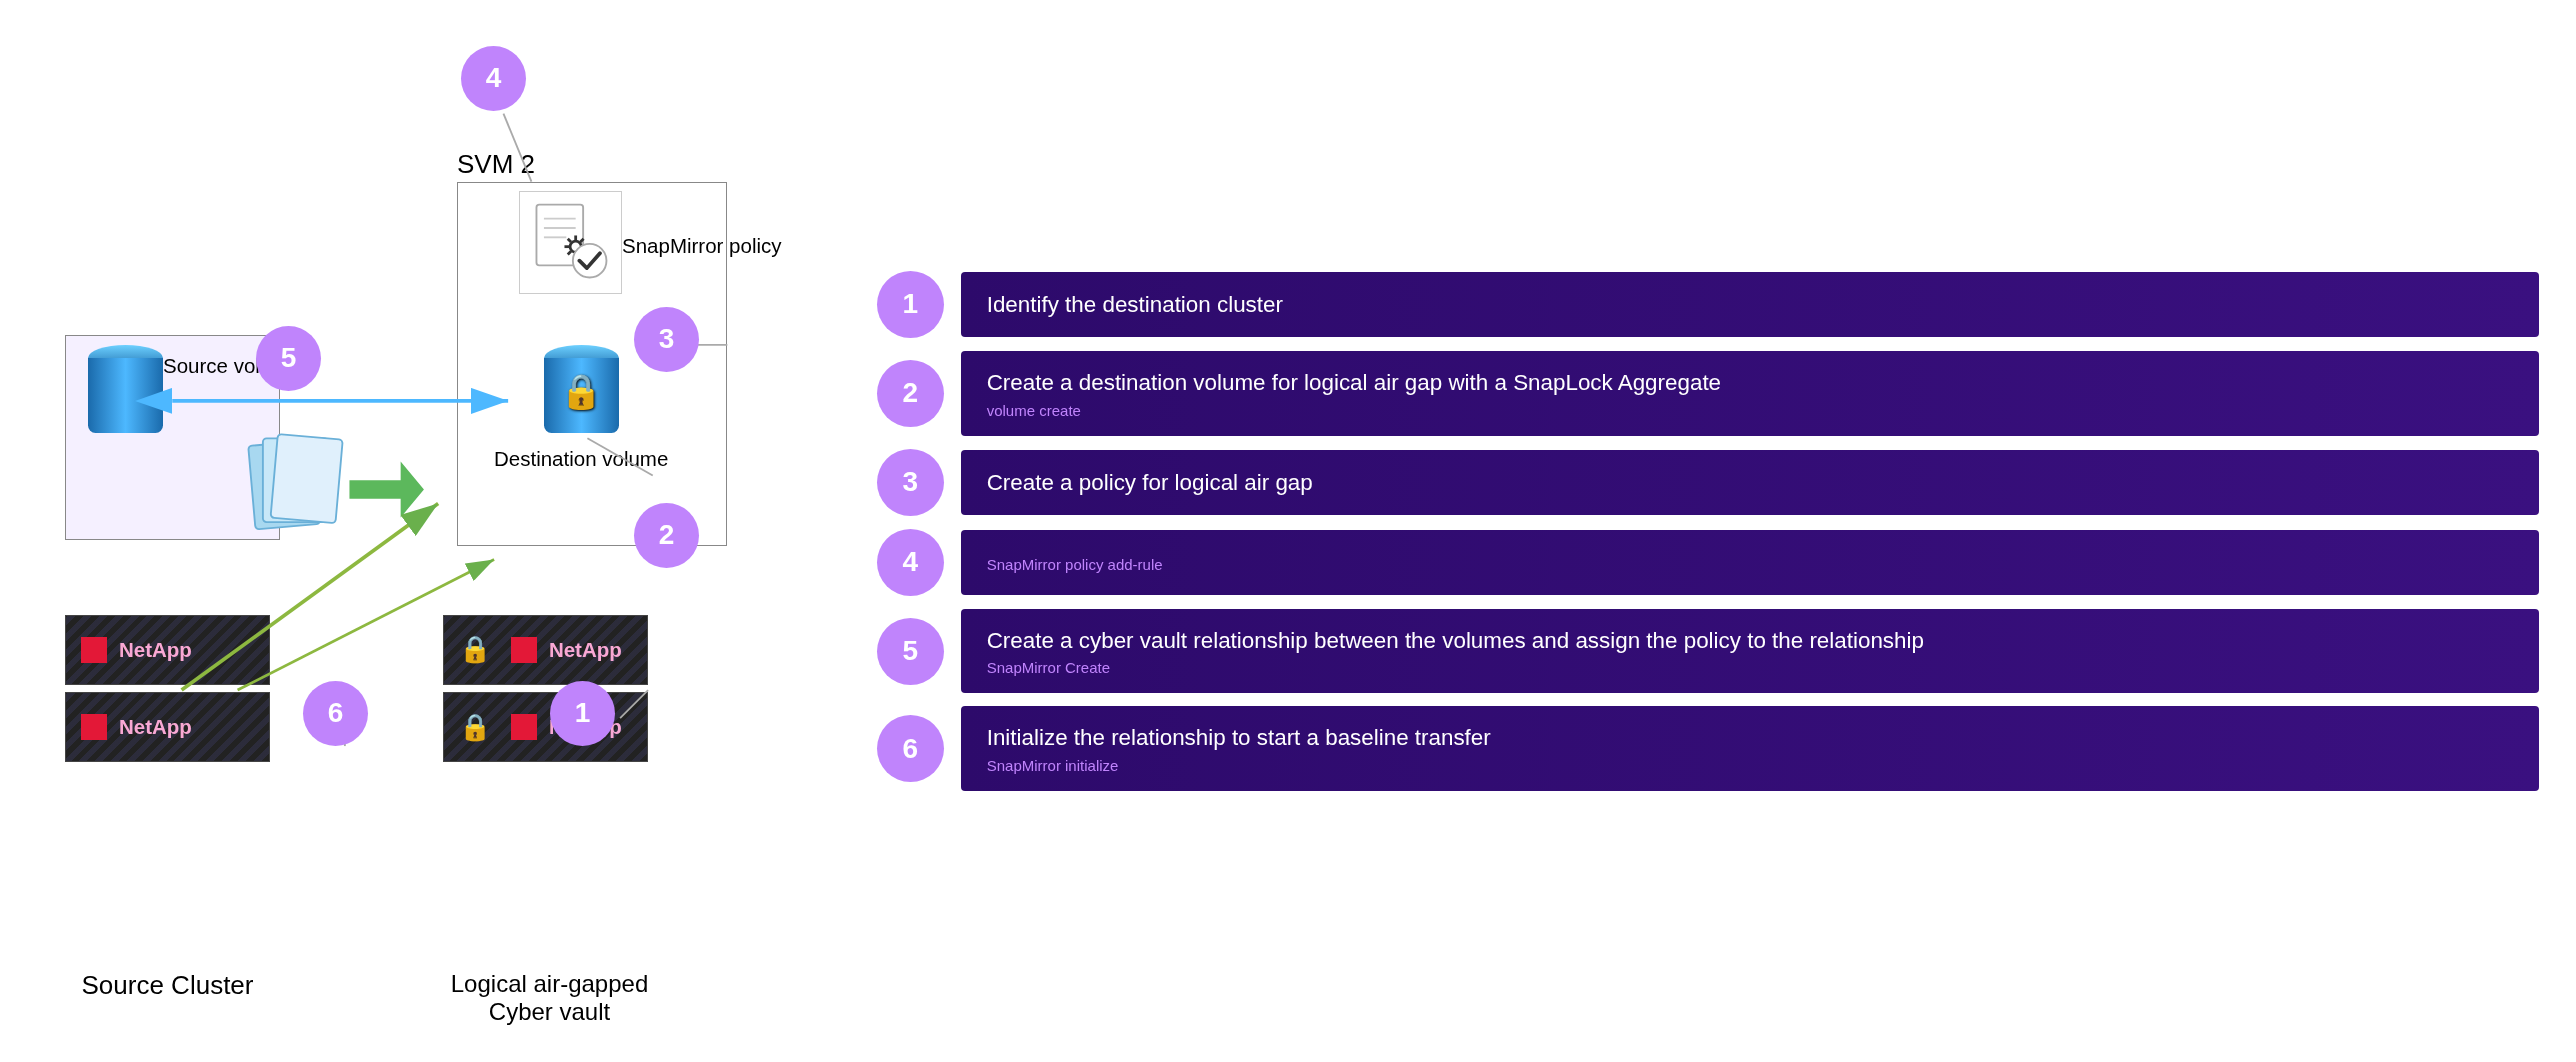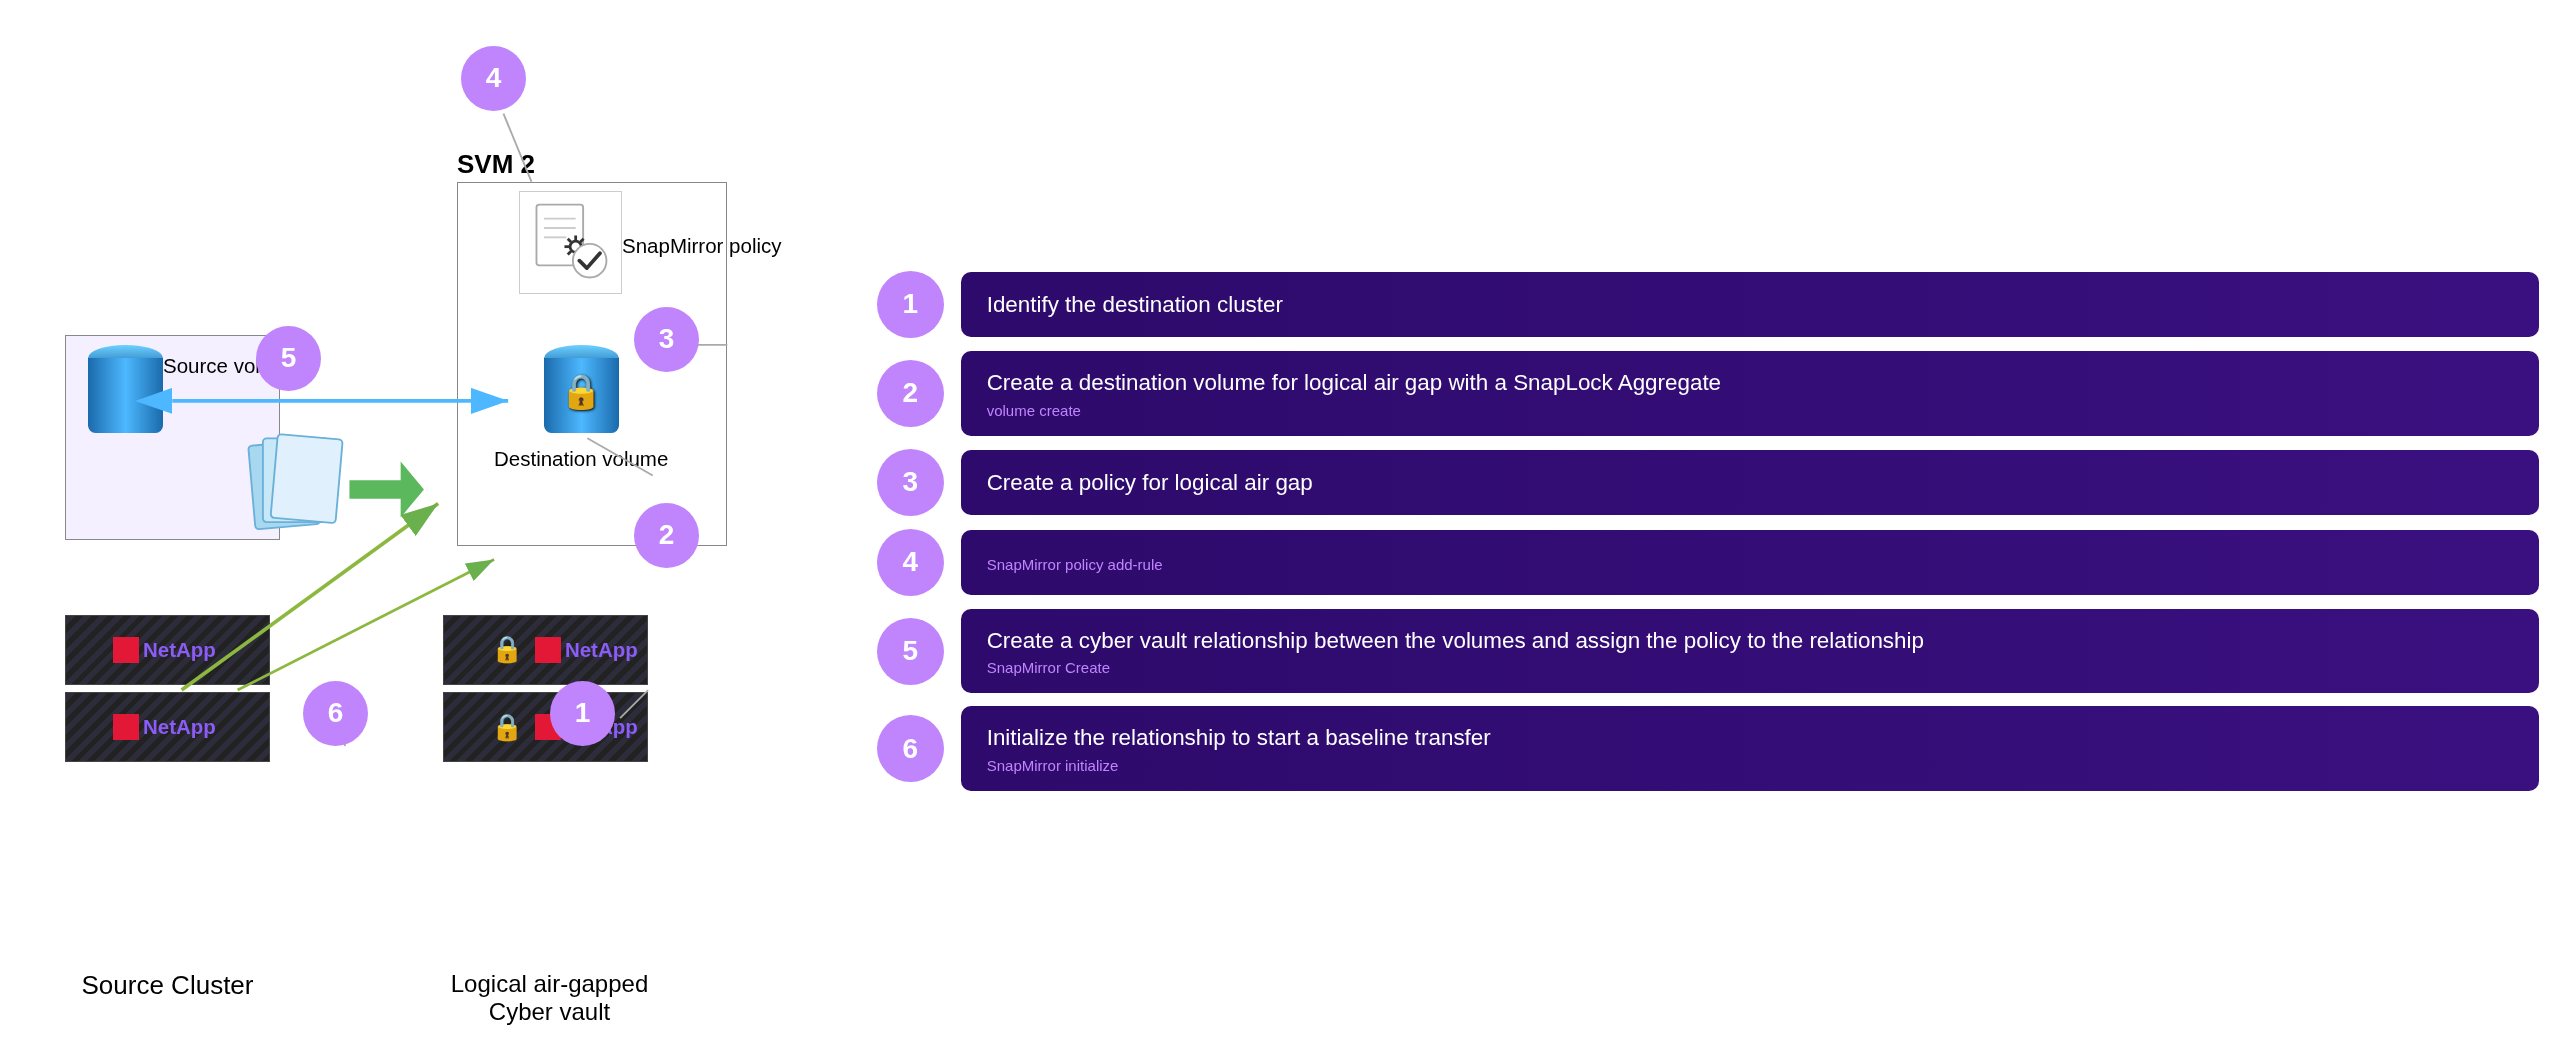--- a/index.html
+++ b/index.html
@@ -95,21 +95,21 @@
       top: 26px;
       left: 50%;
       transform: translateX(-50%);
       font-size: 34px;
       color: white;
       z-index: 10;
       text-shadow: 0.9px 0.9px 2.8px #000;
     }
     
     .svm2-label {
-      font-weight: bold;
+      font-weight: normal;
       font-size: 26px;
       position: absolute;
       top: 112px;
       left: 420px;
     }
     .svm2-box {
       position: absolute;
       top: 145px;
       left: 420px;
       width: 270px;
@@ -177,28 +177,27 @@
       top: 0; left: 0; right: 0; bottom: 0;
       background: repeating-linear-gradient(
         -45deg,
         transparent,
         transparent 5.6px,
         rgba(100,100,200,0.15) 5.6px,
         rgba(100,100,200,0.15) 11.2px
       );
     }
     .netapp-logo {
-      color: #8b5cf6;
+      color: #f9a8d4;
       font-size: 20.5px;
       font-weight: bold;
       z-index: 1;
       display: flex;
       align-items: center;
-      gap: 4px;
-      margin-left: 32px;
+      gap: 12px;
     }
     .netapp-square {
       width: 26px;
       height: 26px;
       background: #e31837;
       display: inline-block;
     }
     .source-cluster-label {
       position: absolute;
       top: 933px;
@@ -271,21 +270,21 @@
       display: flex;
       align-items: center;
       justify-content: center;
       font-size: 28px;
       font-weight: bold;
       color: white;
       flex-shrink: 0;
     }
     .step-card {
       background: linear-gradient(90deg, #2d0a6b 0%, #3a1080 100%);
-      border-radius: 10px;
+      border-radius: 4px;
       padding: 17px 26px;
       flex: 1;
       min-height: 65px;
       display: flex;
       flex-direction: column;
       justify-content: center;
     }
     .step-title {
       color: #fff;
       font-size: 22.4px;

